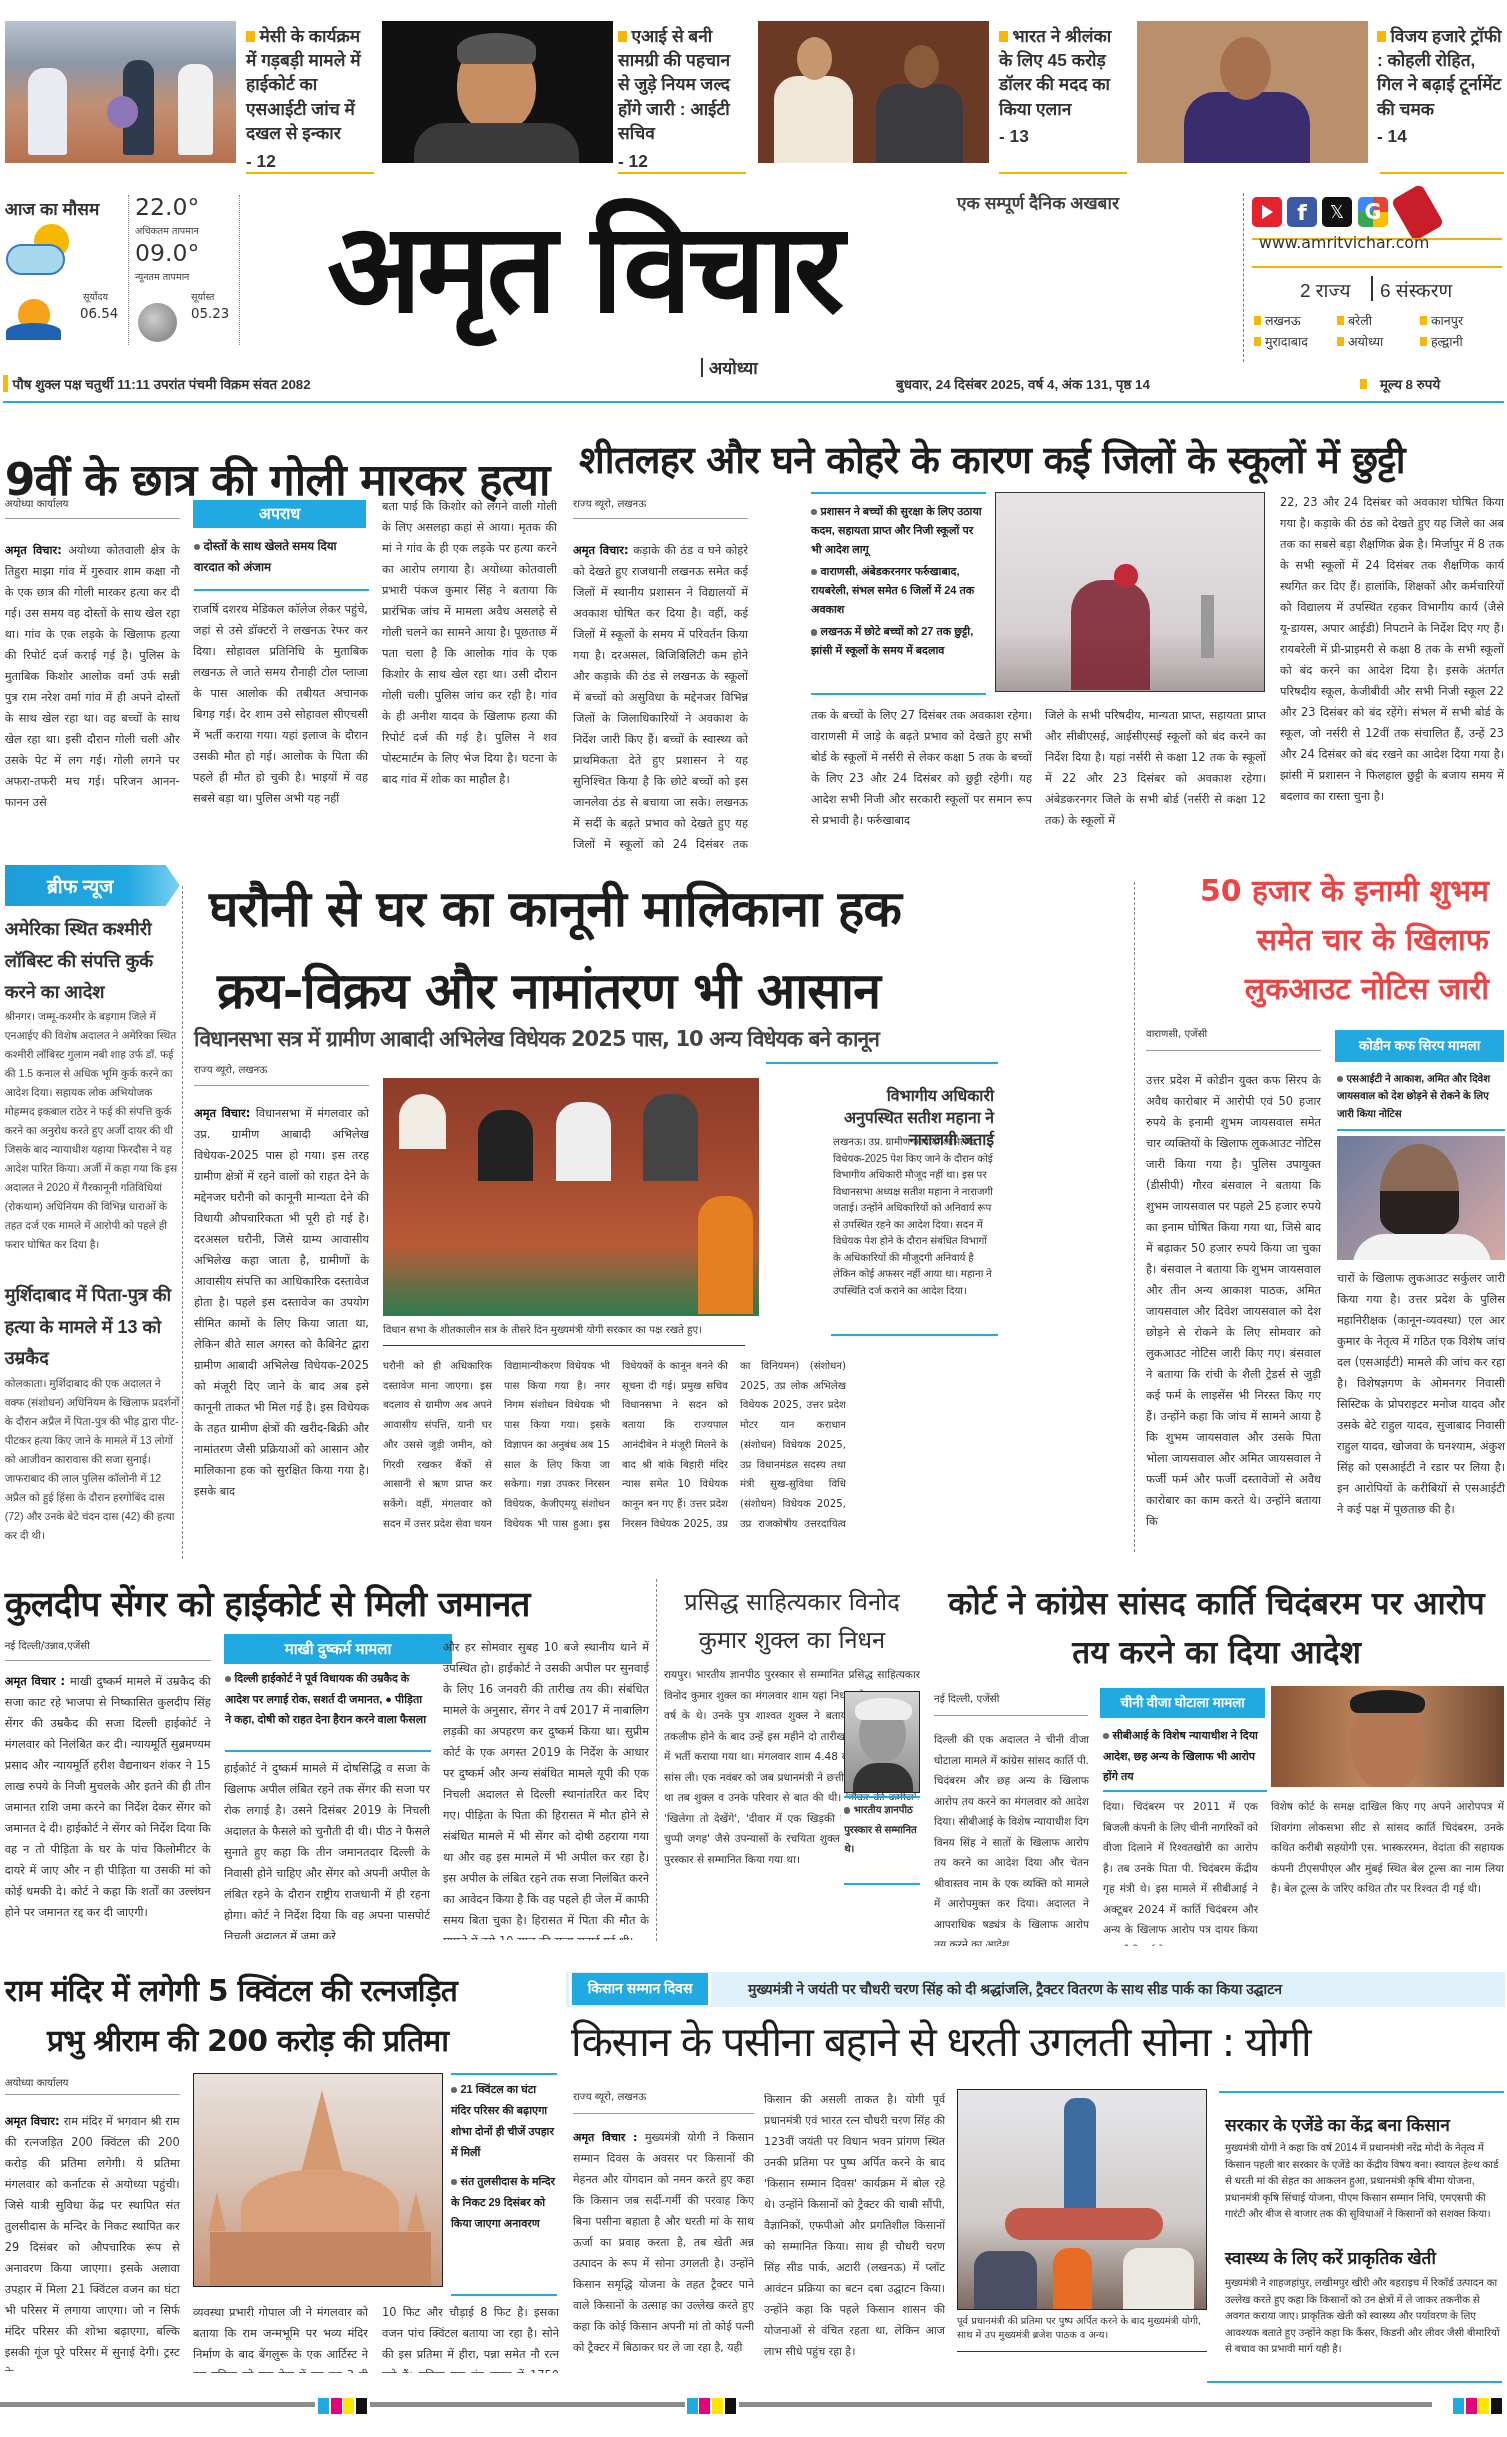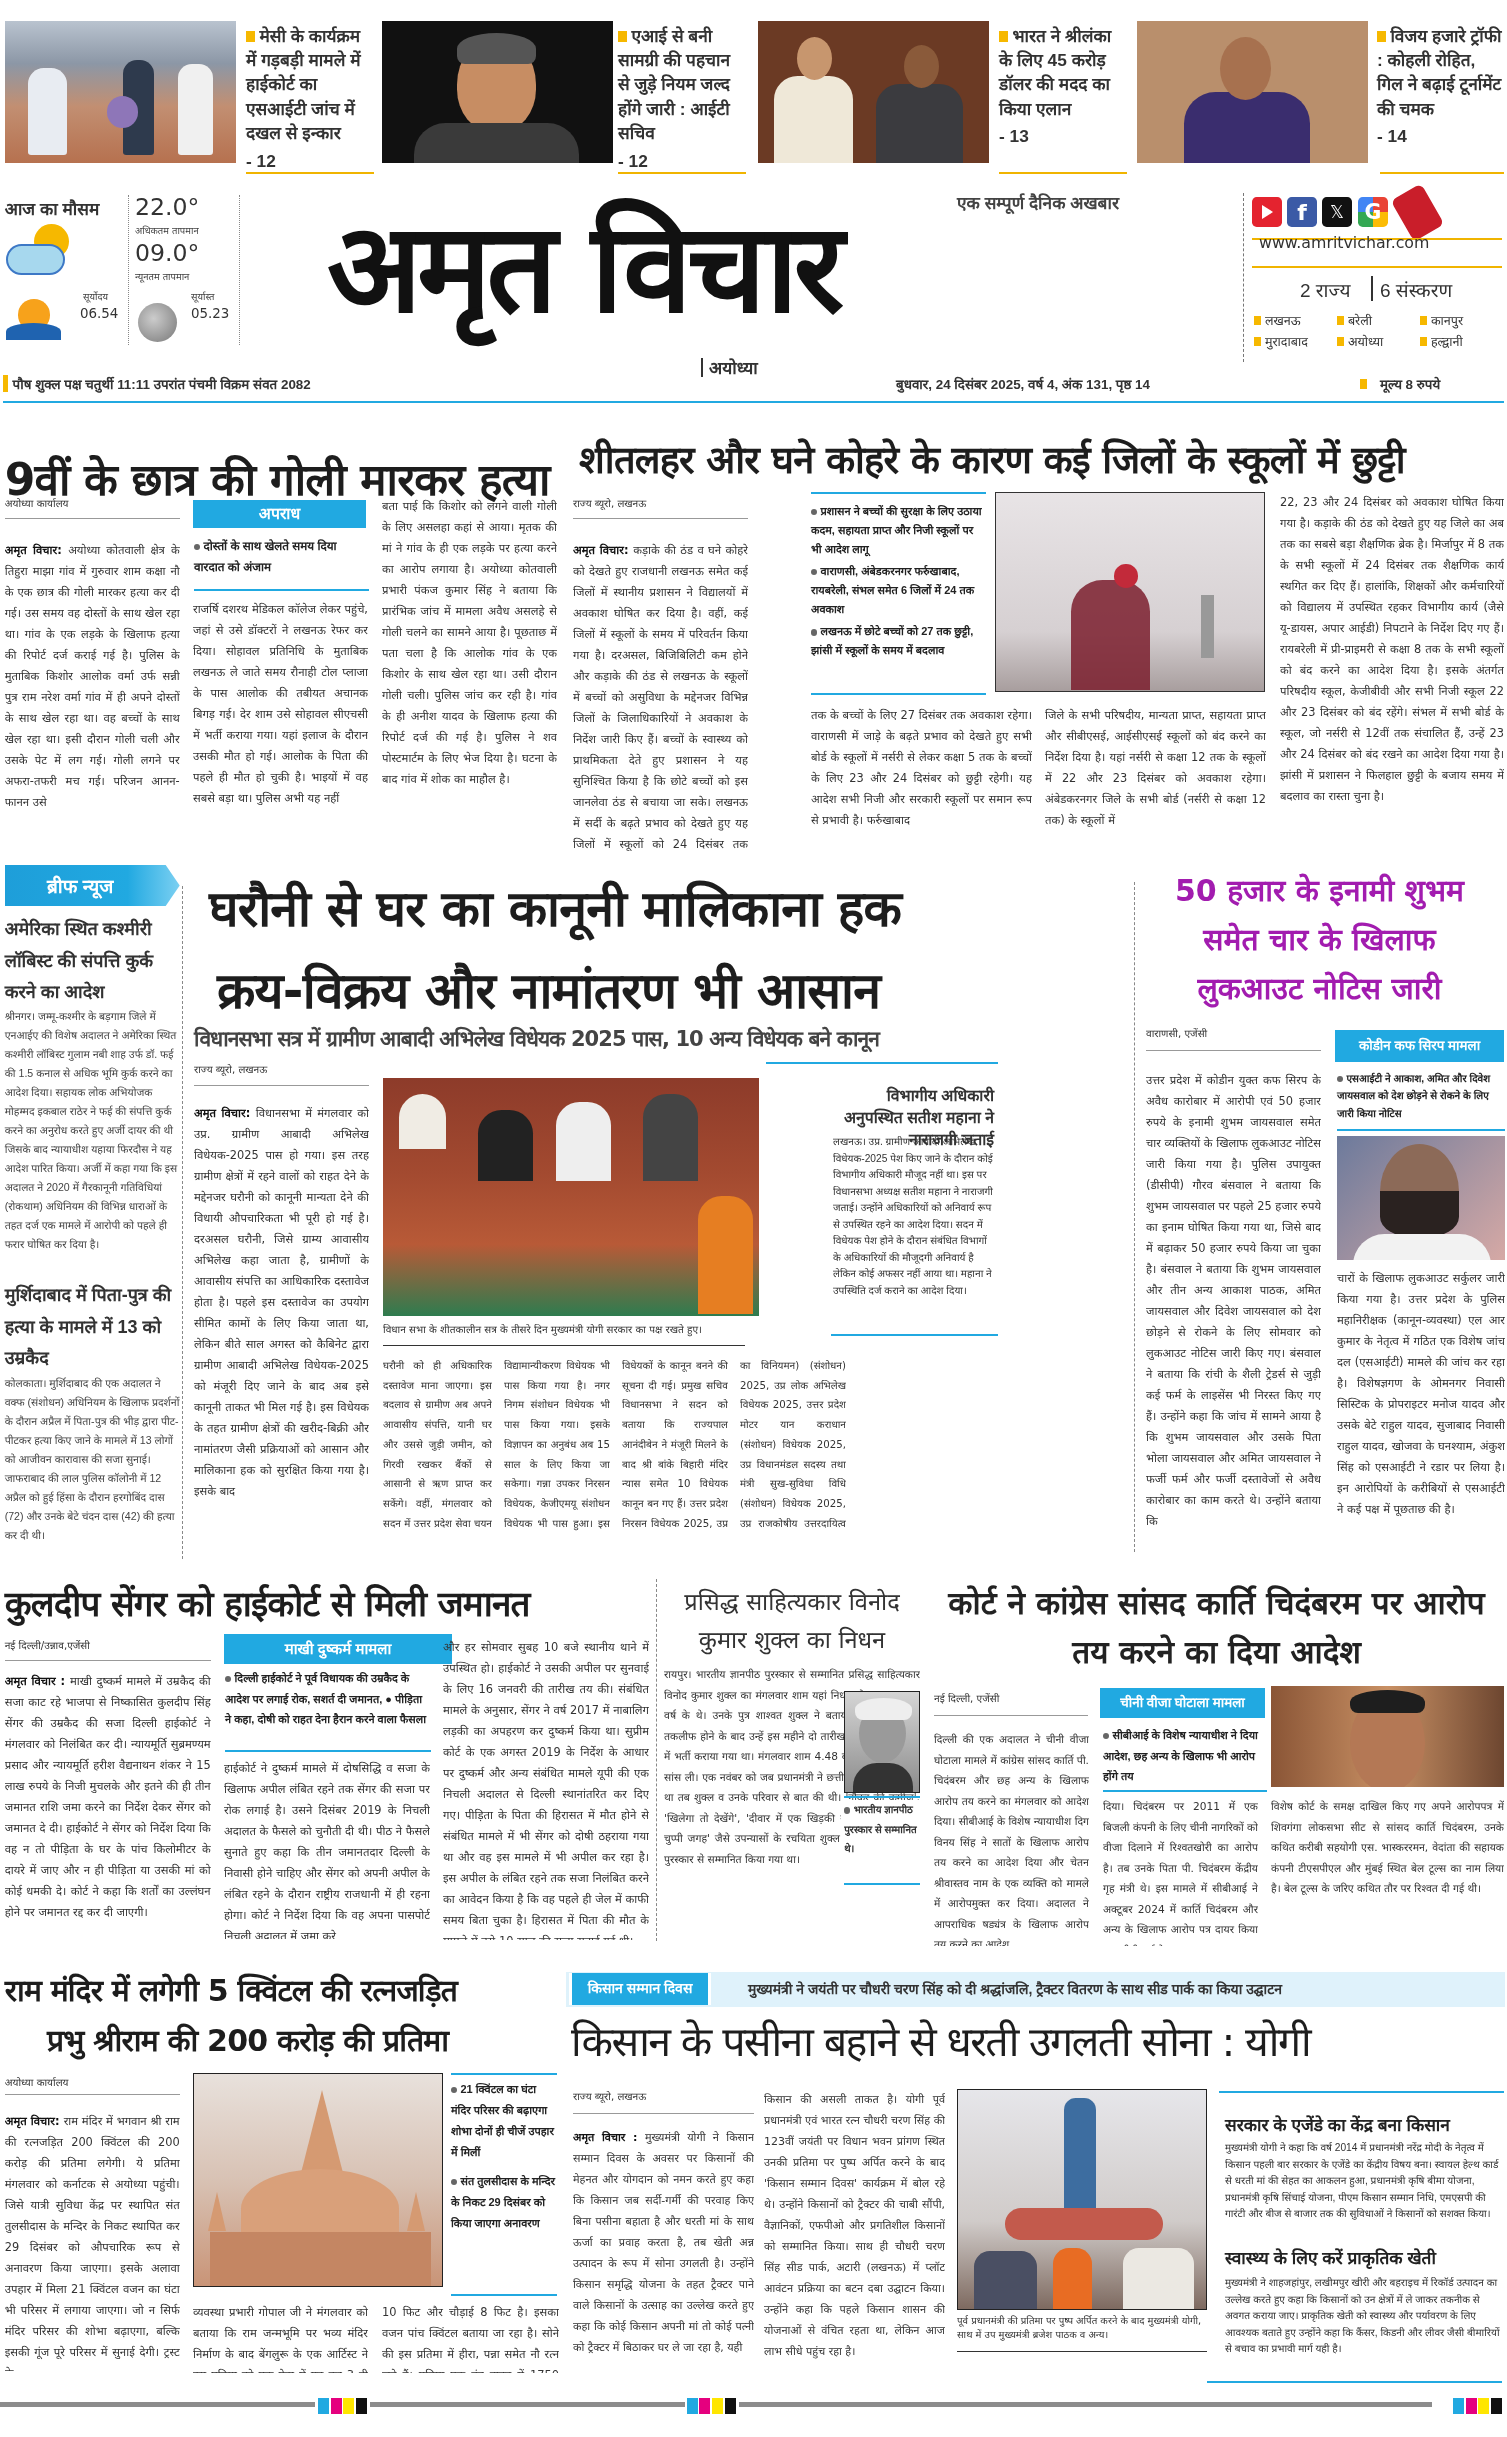--- a/index.html
+++ b/index.html
@@ -172,21 +172,21 @@
 <div class="blue-rule" style="left:766px;top:1062px;width:232px;height:2.4px"></div>
 <div class="abs cond" style="left:833px;top:1085px;width:161px;font-size:15.8px;font-weight:bold;line-height:22px;color:#333;text-align:right">विभागीय अधिकारी अनुपस्थित सतीश महाना ने नाराजगी जताई</div>
 <div class="abs cond" style="left:833px;top:1134px;width:161px;font-size:10.2px;line-height:16.5px;color:#333">लखनऊ। उप्र. ग्रामीण आबादी अभिलेख विधेयक-2025 पेश किए जाने के दौरान कोई विभागीय अधिकारी मौजूद नहीं था। इस पर विधानसभा अध्यक्ष सतीश महाना ने नाराजगी जताई। उन्होंने अधिकारियों को अनिवार्य रूप से उपस्थित रहने का आदेश दिया। सदन में विधेयक पेश होने के दौरान संबंधित विभागों के अधिकारियों की मौजूदगी अनिवार्य है लेकिन कोई अफसर नहीं आया था। महाना ने उपस्थिति दर्ज कराने का आदेश दिया।</div>
 <div class="blue-rule" style="left:831px;top:1334px;width:167px;height:2.4px"></div>
 <div class="body" style="left:383px;top:1356px;width:109px;height:180px;font-size:10.2px;line-height:19.7px">घरौनी को ही अधिकारिक दस्तावेज माना जाएगा। इस बदलाव से ग्रामीण अब अपने आवासीय संपत्ति, यानी घर और उससे जुड़ी जमीन, को गिरवी रखकर बैंकों से आसानी से ऋण प्राप्त कर सकेंगे। वहीं, मंगलवार को सदन में उत्तर प्रदेश सेवा चयन आयोग संशोधन विधेयक, निजी विश्वविद्यालय तृतीय, चतुर्थ और पंचम संशोधन विधेयक के अलावा पेंशन की हकदारी एवं</div>
 <div class="body" style="left:504px;top:1356px;width:106px;height:180px;font-size:10.2px;line-height:19.7px">विद्यामान्यीकरण विधेयक भी पास किया गया है। नगर निगम संशोधन विधेयक भी पास किया गया। इसके विज्ञापन का अनुबंध अब 15 साल के लिए किया जा सकेगा। गन्ना उपकर निरसन विधेयक, केजीएमयू संशोधन विधेयक भी पास हुआ। इस विधेयक के विरोध में सपा ने वॉक आउट किया। उप्र सुगम्य व्यापार विधेयक भी पास किया गया। इससे पहले सोमवार को विधानसभा में 10</div>
 <div class="body" style="left:622px;top:1356px;width:106px;height:180px;font-size:10.2px;line-height:19.7px">विधेयकों के कानून बनने की सूचना दी गई। प्रमुख सचिव विधानसभा ने सदन को बताया कि राज्यपाल आनंदीबेन ने मंजूरी मिलने के बाद श्री बांके बिहारी मंदिर न्यास समेत 10 विधेयक कानून बन गए हैं। उत्तर प्रदेश निरसन विधेयक 2025, उप्र माल और सेवा कर (संशोधन) विधेयक 2025, उप्र निजी विवि (संशोधन) विधेयक 2025, उप्र राज्य लोक सेवा आयोग (प्रक्रिया</div>
 <div class="body" style="left:740px;top:1356px;width:106px;height:180px;font-size:10.2px;line-height:19.7px">का विनियमन) (संशोधन) 2025, उप्र लोक अभिलेख विधेयक 2025, उत्तर प्रदेश मोटर यान कराधान (संशोधन) विधेयक 2025, उप्र विधानमंडल सदस्य तथा मंत्री सुख-सुविधा विधि (संशोधन) विधेयक 2025, उप्र राजकोषीय उत्तरदायित्व और बजट प्रबंधन (संशोधन) विधेयक 2025 और कारखाना (उप्र संशोधन) विधेयक 2024 शामिल हैं।</div>
 <div class="vdash" style="left:1134px;top:882px;height:670px;border-left:0.8px dashed #888"></div>
 
-<div class="abs" style="left:1150px;top:866px;width:339px;font-size:30px;font-weight:bold;line-height:49px;color:#a21caf;text-align:center">50 हजार के इनामी शुभम समेत चार के खिलाफ लुकआउट नोटिस जारी</div>
+<div class="abs" style="left:1150px;top:866px;width:339px;font-size:30px;font-weight:bold;line-height:49px;color:#ef4444;text-align:right">50 हजार के इनामी शुभम समेत चार के खिलाफ लुकआउट नोटिस जारी</div>
 <div class="dateline" style="left:1146px;top:1026px">वाराणसी, एजेंसी</div>
 <div class="rule" style="left:1146px;top:1050px;width:175px"></div>
 <div class="tag" style="left:1335px;top:1030px;width:169px;height:31.5px;font-size:13.4px;line-height:31.5px">कोडीन कफ सिरप मामला</div>
 <div class="bullet" style="left:1337px;top:1070px;width:167px;font-size:10.2px;line-height:17.3px"><span class="dot"></span><span>एसआईटी ने आकाश, अमित और दिवेश जायसवाल को देश छोड़ने से रोकने के लिए जारी किया नोटिस</span></div>
 <div class="blue-rule" style="left:1337px;top:1129px;width:168px;height:2.4px"></div>
 <div class="photo" style="left:1337px;top:1136px;width:168px;height:124px;background:linear-gradient(135deg,#6c7a9c,#d6a9a5)">
   <div class="abs" style="left:43px;top:7.9px;width:79px;height:95px;background:#8c6a58;border-radius:50% 50% 45% 45%"></div>
   <div class="abs" style="left:43px;top:55px;width:79px;height:47px;background:#2a2220;border-radius:0 0 45% 45%"></div>
   <div class="abs" style="left:15.8px;top:98px;width:138px;height:31.5px;background:#f2f2f2;border-radius:31.5px 31.5px 0 0"></div>
 </div>

